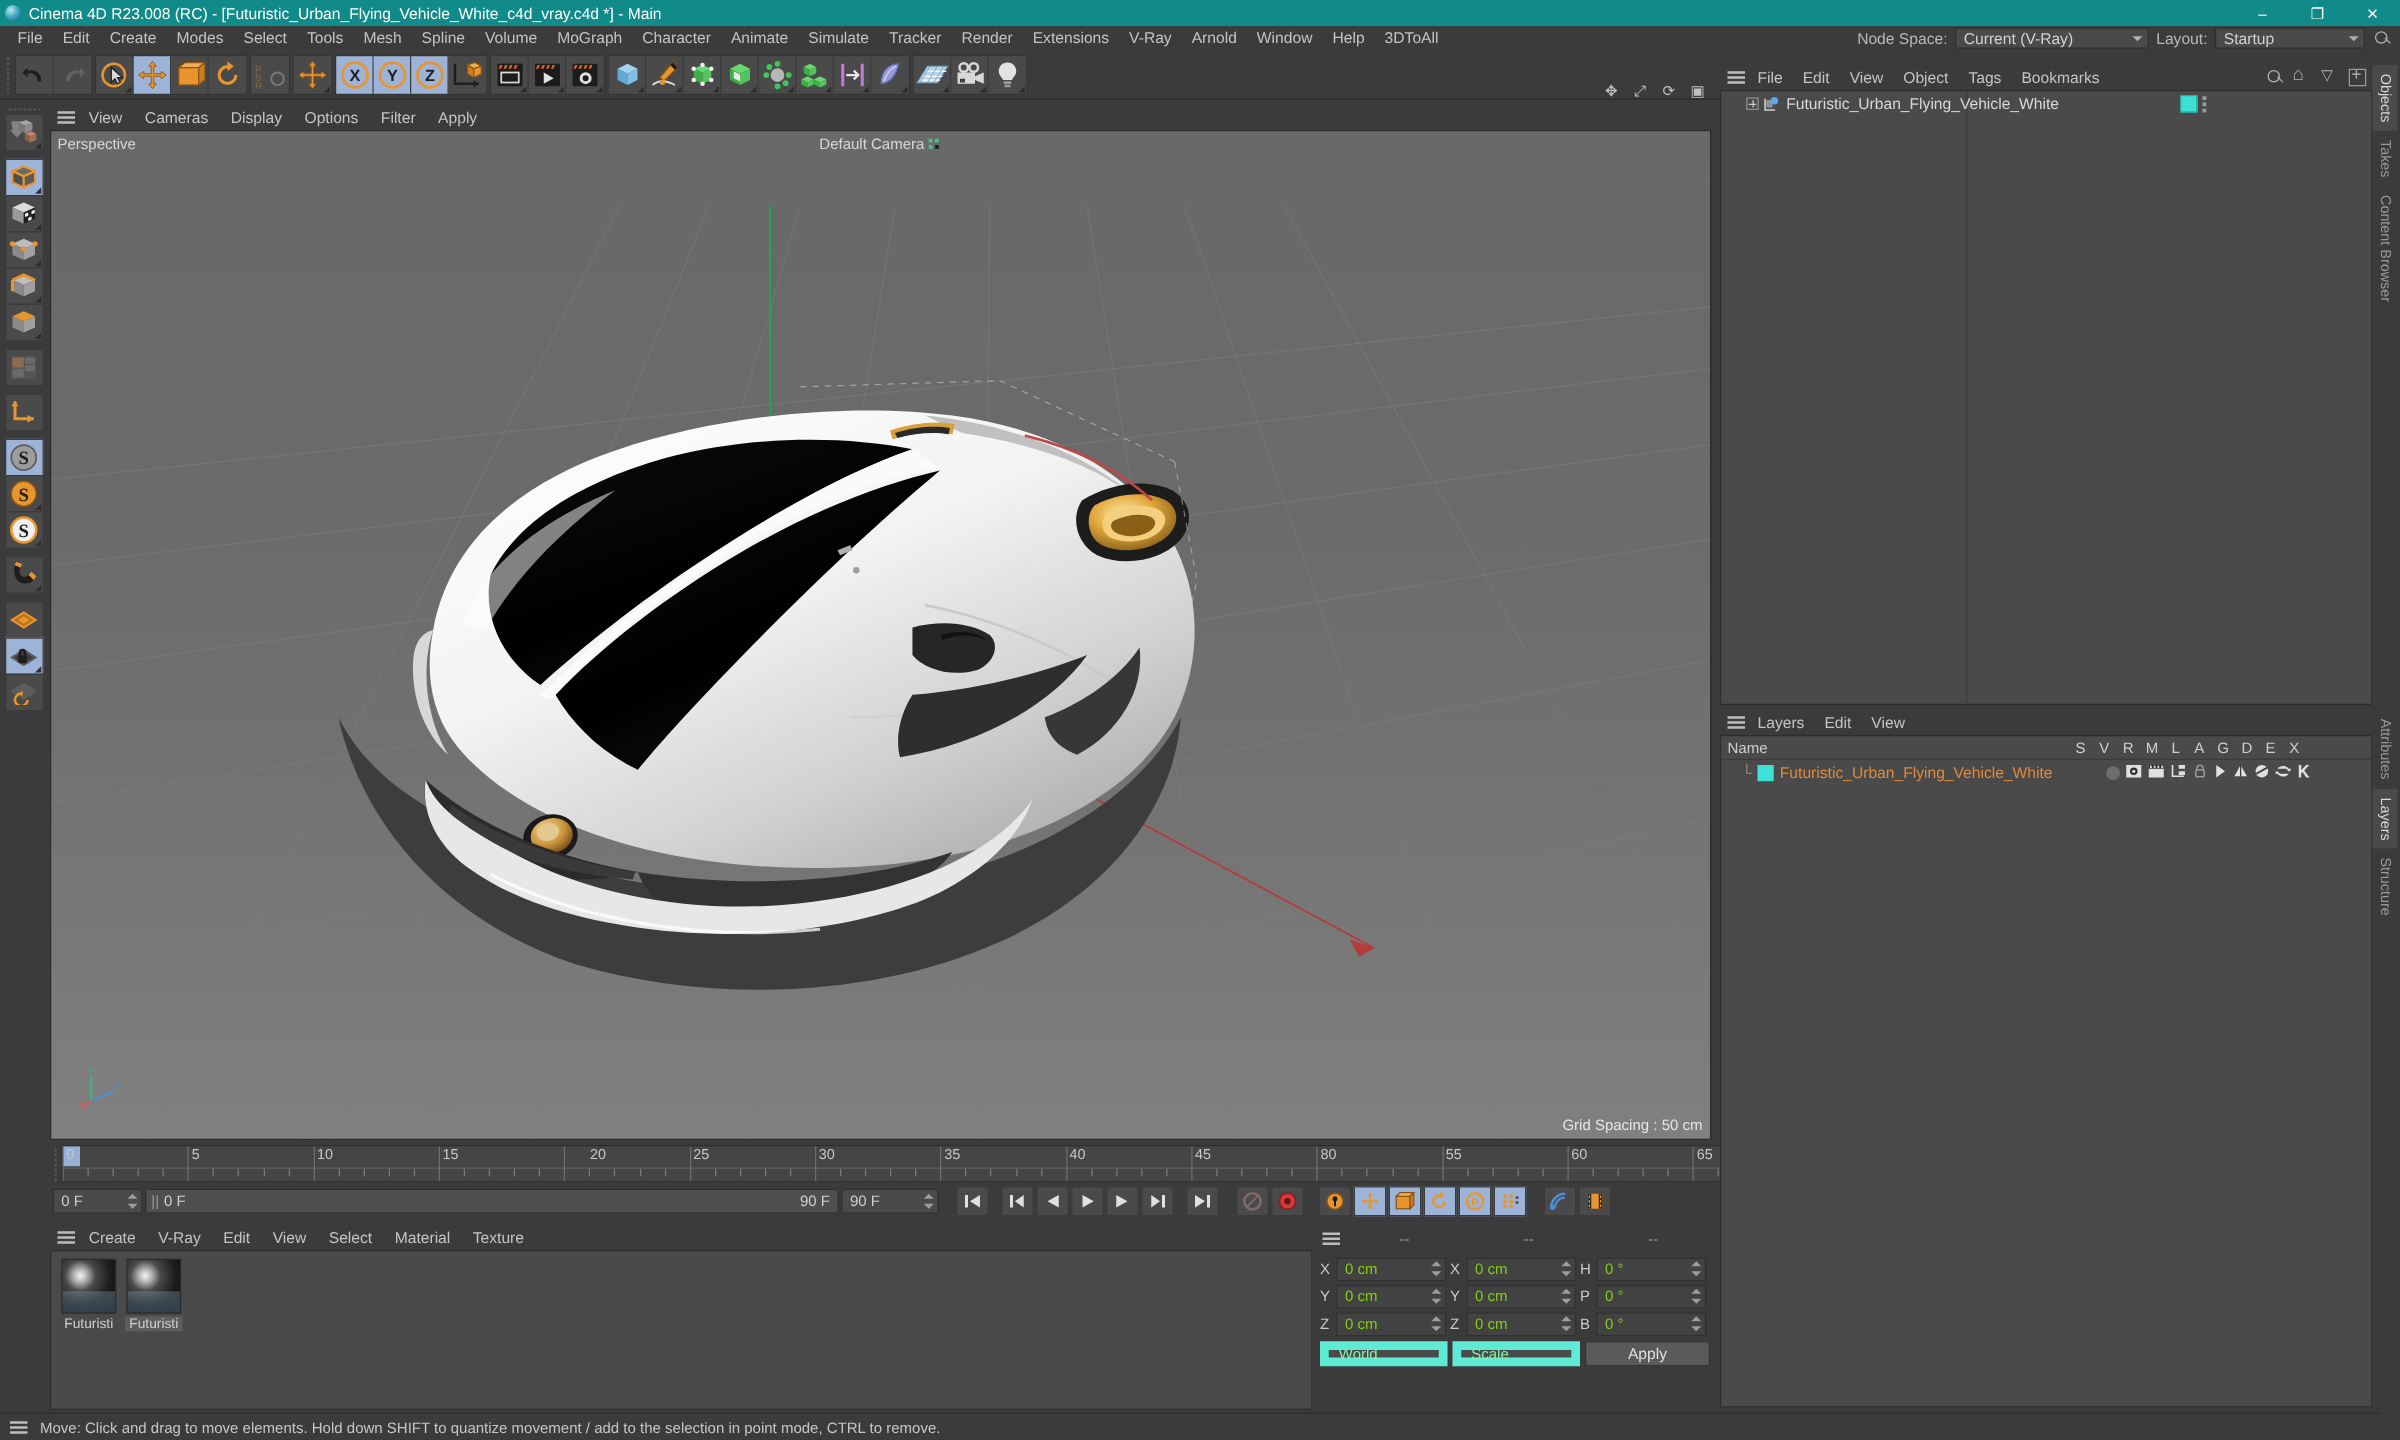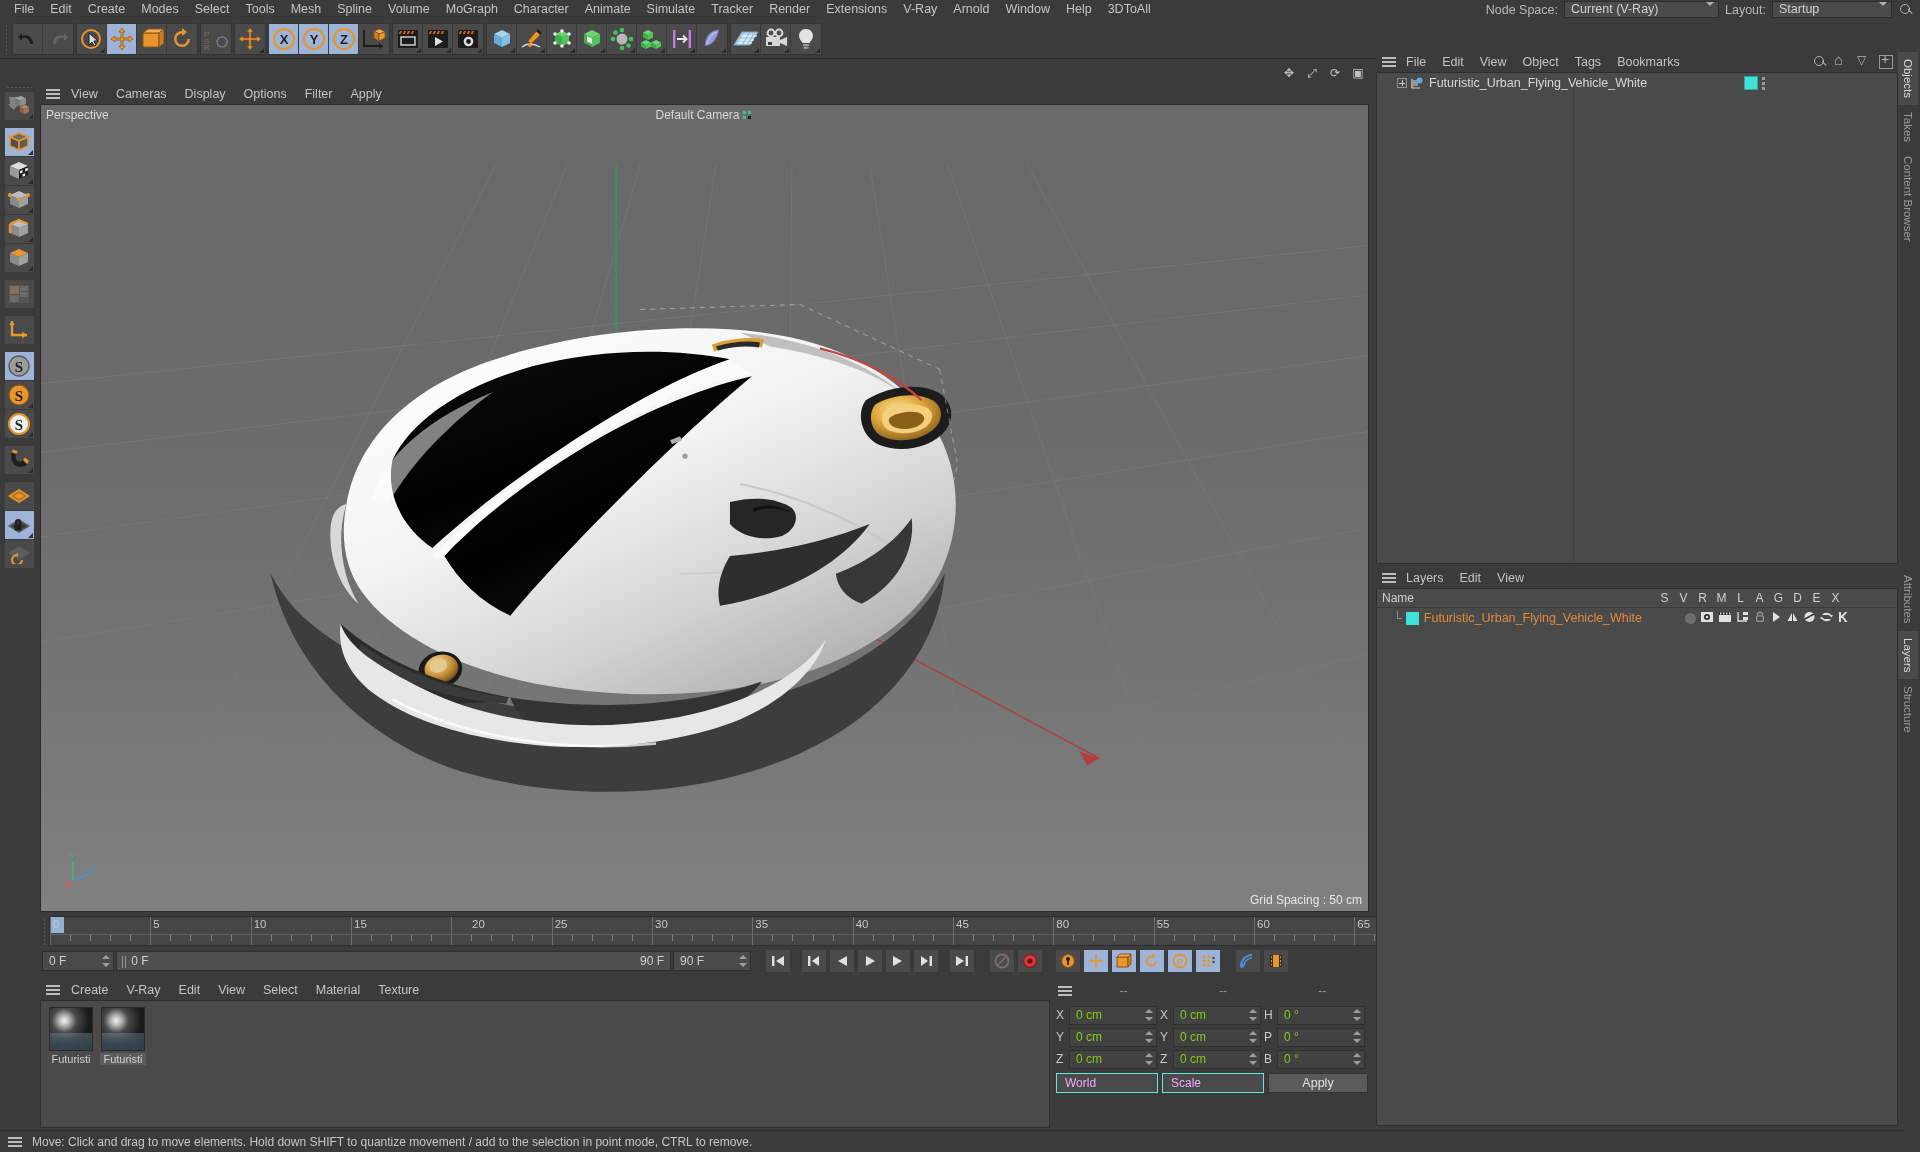--- a/index.html
+++ b/index.html
@@ -37,21 +37,21 @@
     padding:0 8px; height:19px; line-height:19px; font-size:12.5px; color:#c4c4c4;
     white-space:nowrap;
   }
   .menu-right {
     margin-left:auto; display:flex; align-items:center; gap:6px; padding-right:6px;
     font-size:12.5px;
   }
   .lbl-sm { color:#b9b9b9; font-size:12.5px; }
   .combo {
     background:#4a4a4a; border:1px solid #2e2e2e; height:17px;
-    display:flex; padding:0 4px 0 6px; color:#d2d2d2;
+    display:flex; align-items:center; padding:0 4px 0 6px; color:#d2d2d2;
     font-size:12.5px; min-width:60px; position:relative;
   }
   .combo .cv { flex:1; white-space:nowrap; overflow:hidden;}
   .combo .carrow {
     width:0;height:0;border-left:4px solid transparent;border-right:4px solid transparent;
     border-top:4px solid #b0b0b0; margin-left:6px;
   }
   .search-ico { width:16px;height:16px; position:relative; }
   .search-ico::before{
     content:""; position:absolute; left:2px; top:2px; width:8px;height:8px;
@@ -247,22 +247,22 @@
   .co-rows { padding:2px 4px 0 4px; }
   .co-row { display:flex; align-items:center; height:22px; gap:0; }
   .co-lab { width:13px; font-size:12px; color:#cacaca; text-align:left;}
   .co-in {
     flex:1; height:19px; background:#424242; border:1px solid #303030;
     display:flex; align-items:center; padding-left:6px; font-size:12px; color:#84cc16;
     position:relative; margin-right:3px;
   }
   .co-foot { display:flex; align-items:center; gap:4px; padding:3px 4px 0 4px;}
   .co-sel {
-    flex:1; height:20px; background:#4a4a4a; border:1px solid #5eead4;
-    display:flex; align-items:center; padding:0 4px 0 8px; font-size:12px; color:#f0abfc;
+    flex:1; height:20px; background:#4a4a4a; border:7px solid #5eead4;
+    display:flex; align-items:center; padding:0 4px 0 8px; font-size:12px; color:#86efac;
   }
   .co-apply {
     width:100px; height:20px; background:#5a5a5a; border:1px solid #343434;
     display:flex; align-items:center; justify-content:center; font-size:12.5px; color:#e0e0e0;
   }
 
   
   .objmgr {
     position:absolute; left:1376px; top:52px; right:22px; height:512px;
     background:#3b3b3b;
@@ -332,20 +332,29 @@
     position:absolute; left:0; right:16px; bottom:0; height:22px;
     background:#3b3b3b; display:flex; align-items:center; padding-left:6px;
     border-top:1px solid #2e2e2e; font-size:12px; color:#c6c6c6; gap:8px;
   }
 </style>
 </head>
 <body>
 
 <div id="app">
 
+  <div class="titlebar">
+    <div class="tlogo"></div>
+    <span>Cinema 4D R23.008 (RC) - [Futuristic_Urban_Flying_Vehicle_White_c4d_vray.c4d *] - Main</span>
+    <div class="win-btns">
+      <div>–</div>
+      <div>❐</div>
+      <div class="closeb">✕</div>
+    </div>
+  </div>
 
   <div class="menubar">
     <div class="mi">File</div>
     <div class="mi">Edit</div>
     <div class="mi">Create</div>
     <div class="mi">Modes</div>
     <div class="mi">Select</div>
     <div class="mi">Tools</div>
     <div class="mi">Mesh</div>
     <div class="mi">Spline</div>

